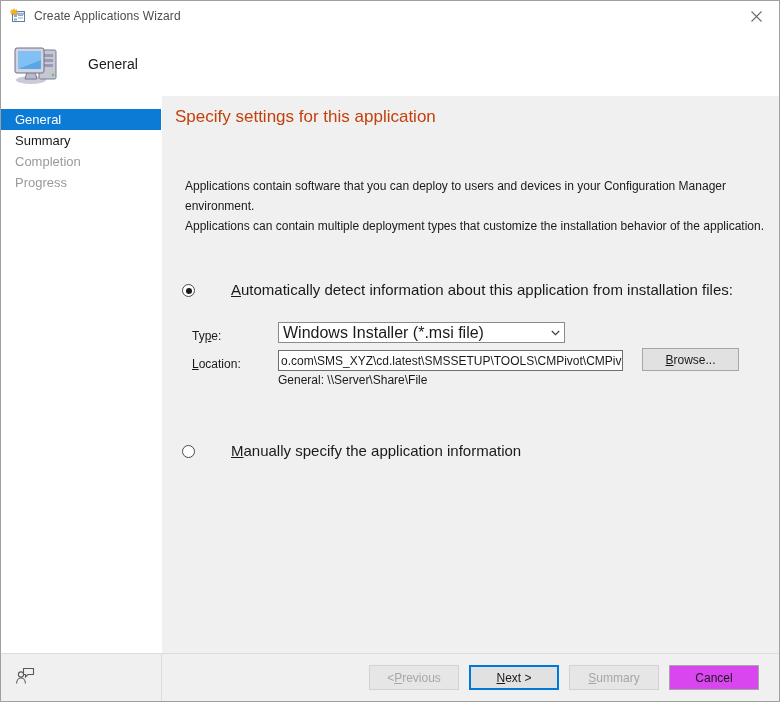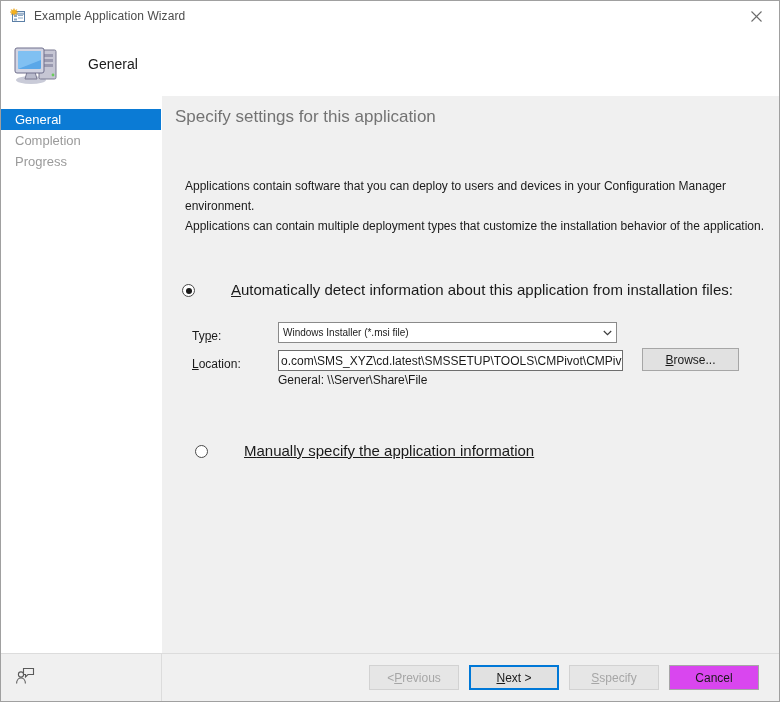--- a/index.html
+++ b/index.html
@@ -119,21 +119,21 @@
     min-width: 0;
   }
   .content {
     flex: 1;
     position: relative;
     padding-left: 7px;
     min-height: 0;
   }
   .page-heading {
     font-size: 17px;
-    color: #737373;
+    color: #c2410c;
     margin: 11px 0 0 0;
     padding-left: 0;
   }
   .desc {
     position: absolute;
     left: 17px;
     top: 80px;
     font-size: 12px;
     color: #1a1a1a;
     line-height: 20px;
@@ -143,21 +143,21 @@
   
   .radio-row {
     position: absolute;
     display: flex;
     align-items: flex-end;
     font-size: 15px;
     color: #1a1a1a;
     gap: 28px;
   }
   .radio-row.first { left: 14px; top: 187px; }
-  .radio-row.second { left: 27px; top: 348px; text-decoration: underline; }
+  .radio-row.second { left: 14px; top: 348px; }
   .radio-mark {
     width: 13px;
     height: 13px;
     border: 1px solid #4a4a4a;
     border-radius: 50%;
     box-sizing: border-box;
     background: #ffffff;
     margin-right: 8px;
     margin-top: 1px;
     flex: none;
@@ -186,28 +186,28 @@
   .field-row.type-row { left: 24px; top: 226px; }
   .field-row.loc-row  { left: 24px; top: 252px; }
 
   .field-label {
     width: 86px;
     font-size: 12px;
     color: #1a1a1a;
     flex: none;
   }
   .combo {
-    width: 339px;
+    width: 287px;
     height: 21px;
     border: 1px solid #8a8a8a;
     background: #ffffff;
     box-sizing: border-box;
     display: flex;
     align-items: center;
-    font-size: 10px;
+    font-size: 16px;
     color: #1a1a1a;
     position: relative;
   }
   .combo-text {
     padding-left: 4px;
     flex: 1;
     white-space: nowrap;
     overflow: hidden;
   }
   .combo-arrow {
@@ -309,21 +309,21 @@
       <svg width="16" height="16" viewBox="0 0 16 16">
         <rect x="2.5" y="3.5" width="12" height="10" fill="#ffffff" stroke="#5b7fa6"></rect>
         <rect x="2.5" y="3.5" width="12" height="2.5" fill="#dce6f0" stroke="#5b7fa6"></rect>
         <rect x="4" y="7" width="3" height="2" fill="#8fa9c4"></rect>
         <rect x="8" y="7" width="5" height="1" fill="#8fa9c4"></rect>
         <rect x="8" y="9.5" width="5" height="1" fill="#8fa9c4"></rect>
         <rect x="4" y="10.5" width="3" height="2" fill="#8fa9c4"></rect>
         <path d="M4 0.5 L5 2.5 L7 1.5 L6 3.5 L8 4 L6 4.8 L7 6.5 L5 5.5 L4 7.5 L3 5.5 L1 6.5 L2 4.8 L0 4 L2 3.5 L1 1.5 L3 2.5 Z" fill="#f5b21c" stroke="#e09a12" stroke-width="0.4"></path>
       </svg>
     </div>
-    <div class="titlebar-title">Example Application Wizard</div>
+    <div class="titlebar-title">Create Applications Wizard</div>
     <div class="close-btn">
       <svg width="11" height="11" viewBox="0 0 11 11">
         <line x1="0.5" y1="0.5" x2="10.5" y2="10.5" stroke="#6b6b6b" stroke-width="1.1"></line>
         <line x1="10.5" y1="0.5" x2="0.5" y2="10.5" stroke="#6b6b6b" stroke-width="1.1"></line>
       </svg>
     </div>
   </div>
 
   <div class="header">
     <div class="header-icon">
@@ -340,20 +340,21 @@
         <path d="M5 9 L28 9 L28 18 L5 27 Z" fill="#8ec8f5" opacity="0.75"></path>
       </svg>
     </div>
     <div class="header-title">General</div>
   </div>
 
   <div class="body">
 
     <div class="sidebar">
       <div class="nav-item selected">General</div>
+      <div class="nav-item">Summary</div>
       <div class="nav-item disabled">Completion</div>
       <div class="nav-item disabled">Progress</div>
     </div>
 
     <div class="content-wrap">
       <div class="content">
 
         <div class="page-heading">Specify settings for this application</div>
 
         <div class="desc">
@@ -415,21 +416,21 @@
           <span>&lt; </span>
           <span class="acc">P</span>
           <span>revious</span>
         </div>
       <div class="btn focused">
           <span class="acc">N</span>
           <span>ext &gt;</span>
         </div>
       <div class="btn disabled">
           <span class="acc">S</span>
-          <span>specify</span>
+          <span>ummary</span>
         </div>
       <div class="btn">
           <span>Cancel</span>
         </div>
     </div>
   </div>
 
 </div>
 
 </body></html>

